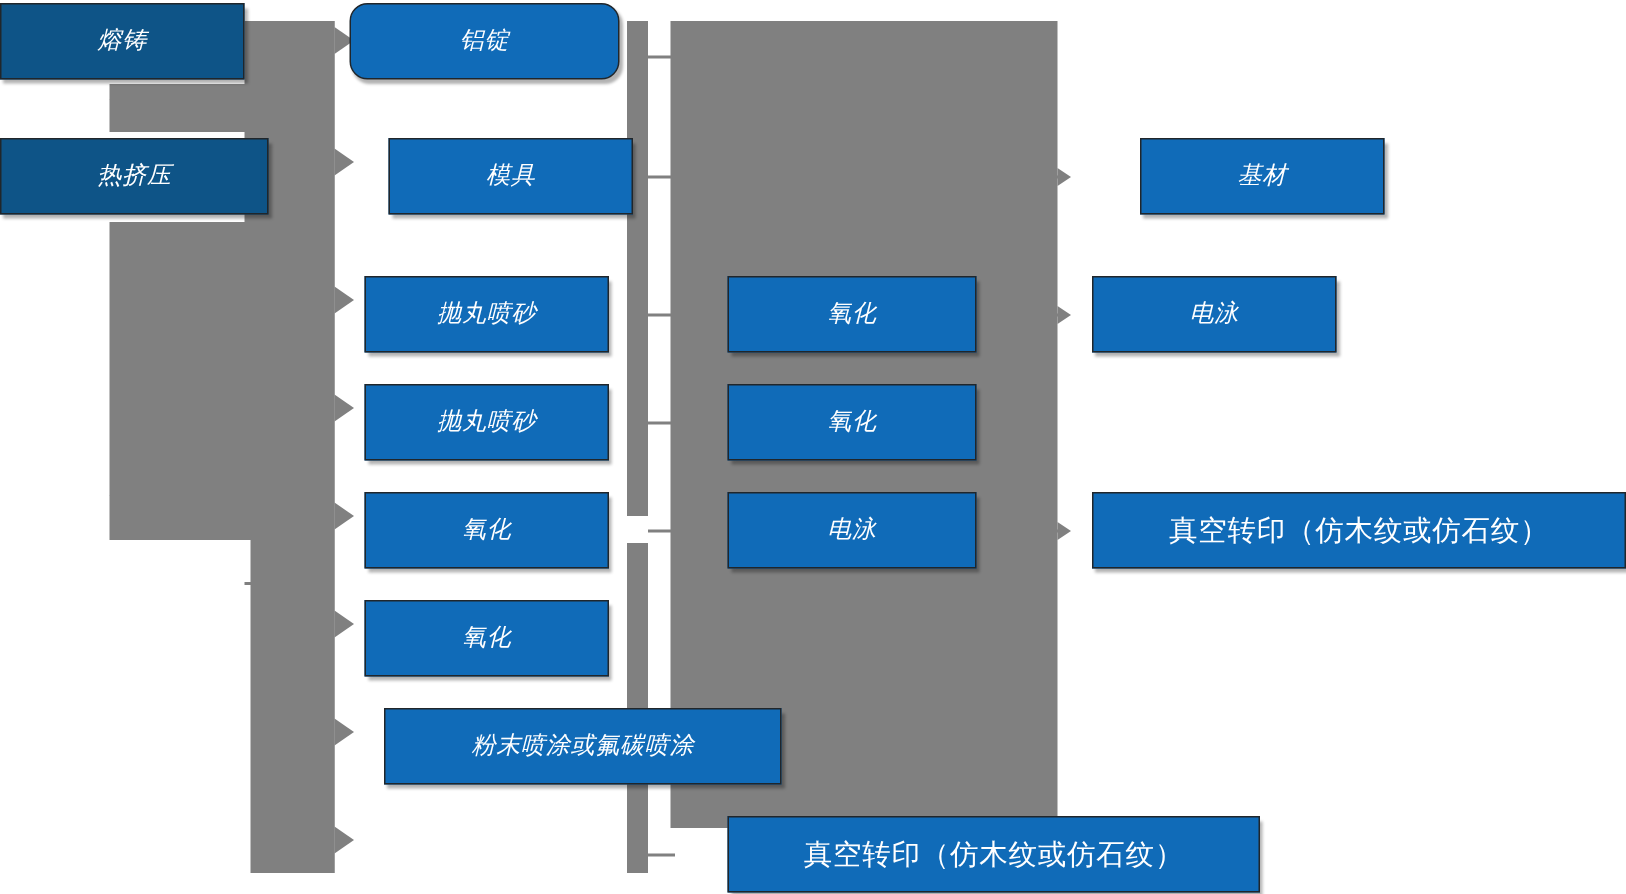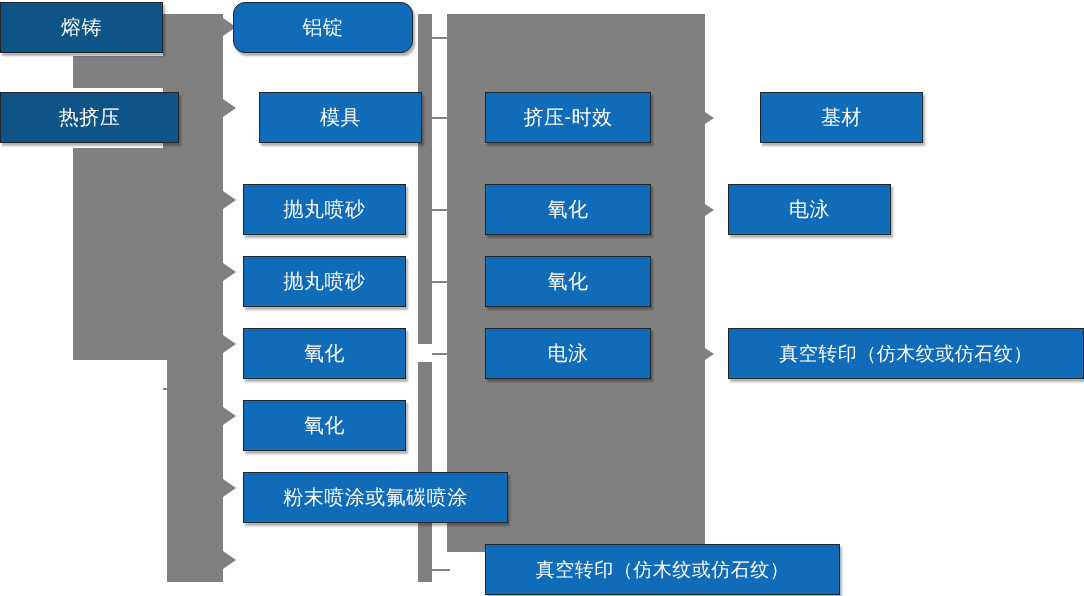--- a/index.html
+++ b/index.html
@@ -39,21 +39,21 @@
     display:flex;align-items:center;justify-content:center;
     color:#ffffff;
     border:1px solid #20262b;
     box-sizing:border-box;
     box-shadow:2px 3px 2px rgba(0,0,0,0.30);
     white-space:nowrap;
     letter-spacing:0.5px;
   }
   .box.dark{background:#0E5487;}
   .box.mid {background:#106BB8;}
-  .t20{font-size:20px;}
+  .t20{font-size:16px;font-style:italic;}
   .t19{font-size:19px;}
 </style>
 </head>
 <body>
 
 <div id="canvas">
 
   <div class="gray" style="left:73px;top:14px;width:150px;height:568px;"></div>
 
   <div class="gray" style="left:163px;top:14px;width:60px;height:568px;"></div>
@@ -96,23 +96,22 @@
 
   <div class="box dark t20" style="left:0px;top:2px;width:163px;height:51px;">熔铸</div>
   <div class="box dark t20" style="left:0px;top:92px;width:179px;height:51px;">热挤压</div>
 
   <div class="box mid t20" style="left:233px;top:2px;width:180px;height:51px;border-radius:12px;">铝锭</div>
   <div class="box mid t20" style="left:243px;top:92px;width:163px;height:51px;margin-left:16px;">模具</div>
   <div class="box mid t20" style="left:243px;top:184px;width:163px;height:51px;">抛丸喷砂</div>
   <div class="box mid t20" style="left:243px;top:256px;width:163px;height:51px;">抛丸喷砂</div>
   <div class="box mid t20" style="left:243px;top:328px;width:163px;height:51px;">氧化</div>
   <div class="box mid t20" style="left:243px;top:400px;width:163px;height:51px;">氧化</div>
-  <div class="box mid t20" style="left:243px;top:472px;width:265px;height:51px;">粉末喷涂或氟碳喷涂</div>
+  <div class="box mid t20" style="left:256px;top:472px;width:265px;height:51px;">粉末喷涂或氟碳喷涂</div>
 
-  <div class="box mid t20" style="left:485px;top:92px;width:166px;height:51px;">挤压-时效</div>
   <div class="box mid t20" style="left:485px;top:184px;width:166px;height:51px;">氧化</div>
   <div class="box mid t20" style="left:485px;top:256px;width:166px;height:51px;">氧化</div>
   <div class="box mid t20" style="left:485px;top:328px;width:166px;height:51px;">电泳</div>
   <div class="box mid t19" style="left:485px;top:544px;width:355px;height:51px;">真空转印（仿木纹或仿石纹）</div>
 
   <div class="box mid t20" style="left:760px;top:92px;width:163px;height:51px;">基材</div>
   <div class="box mid t20" style="left:728px;top:184px;width:163px;height:51px;">电泳</div>
   <div class="box mid t19" style="left:728px;top:328px;width:356px;height:51px;">真空转印（仿木纹或仿石纹）</div>
 
 </div>

